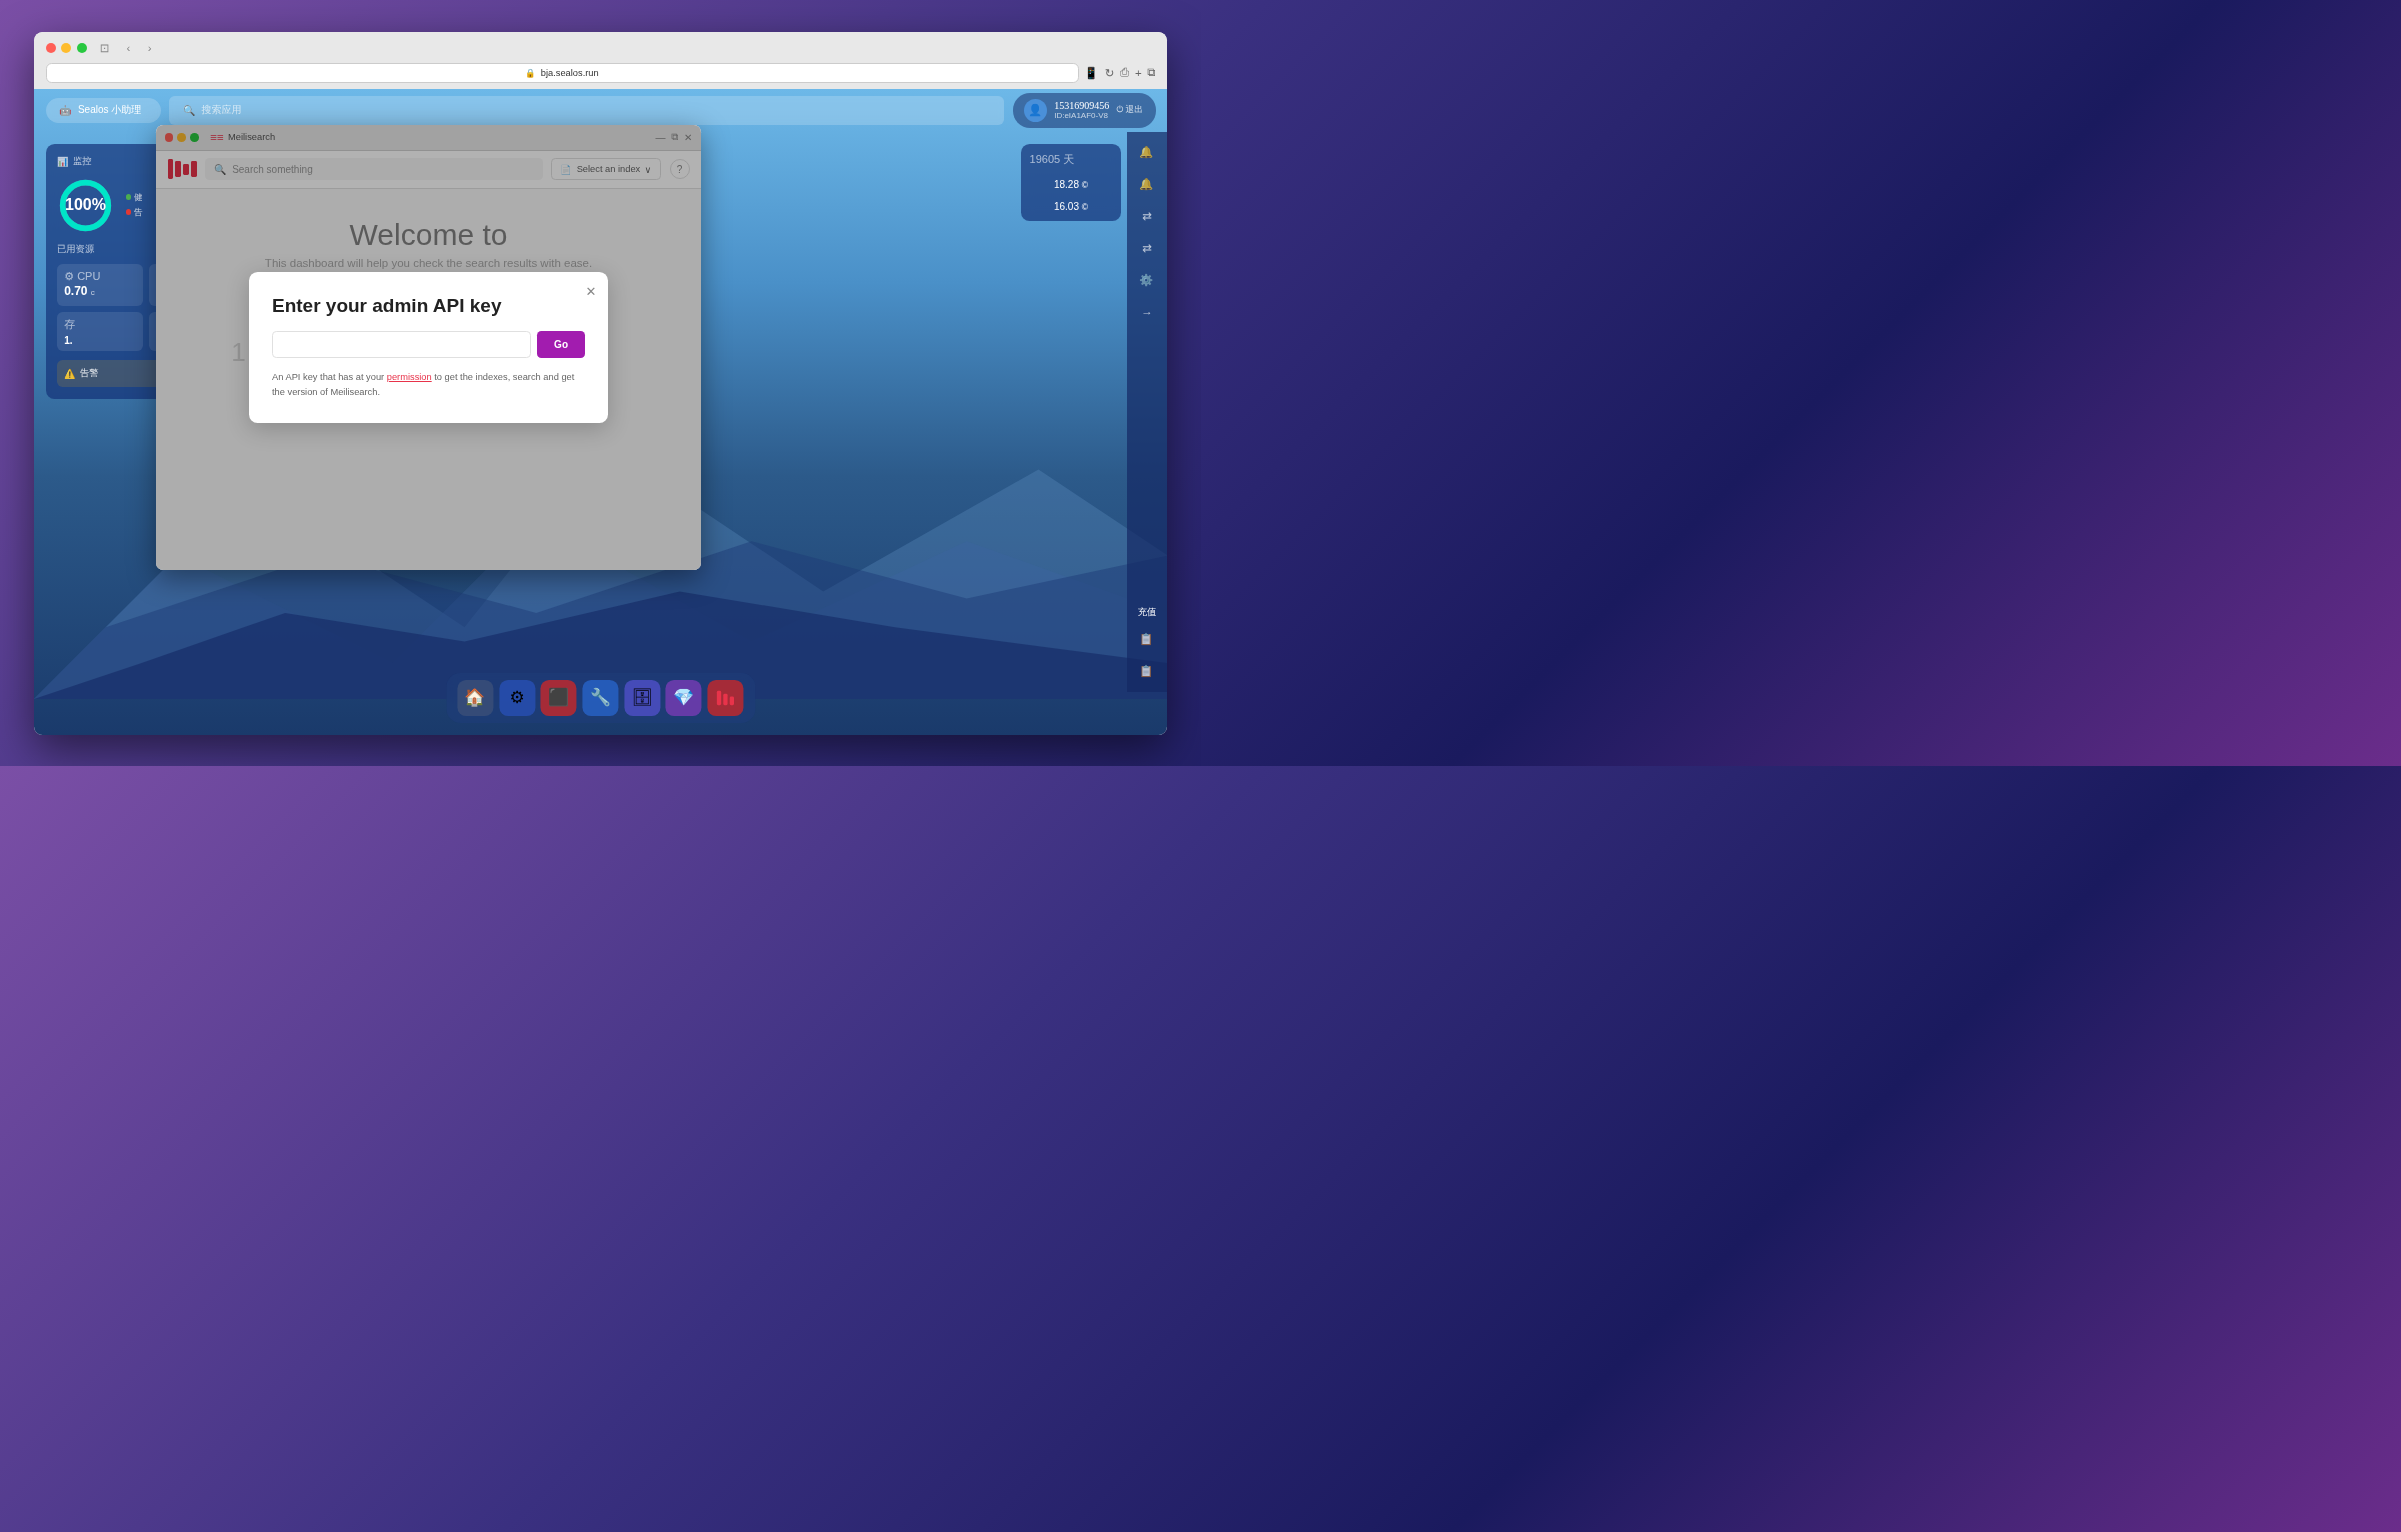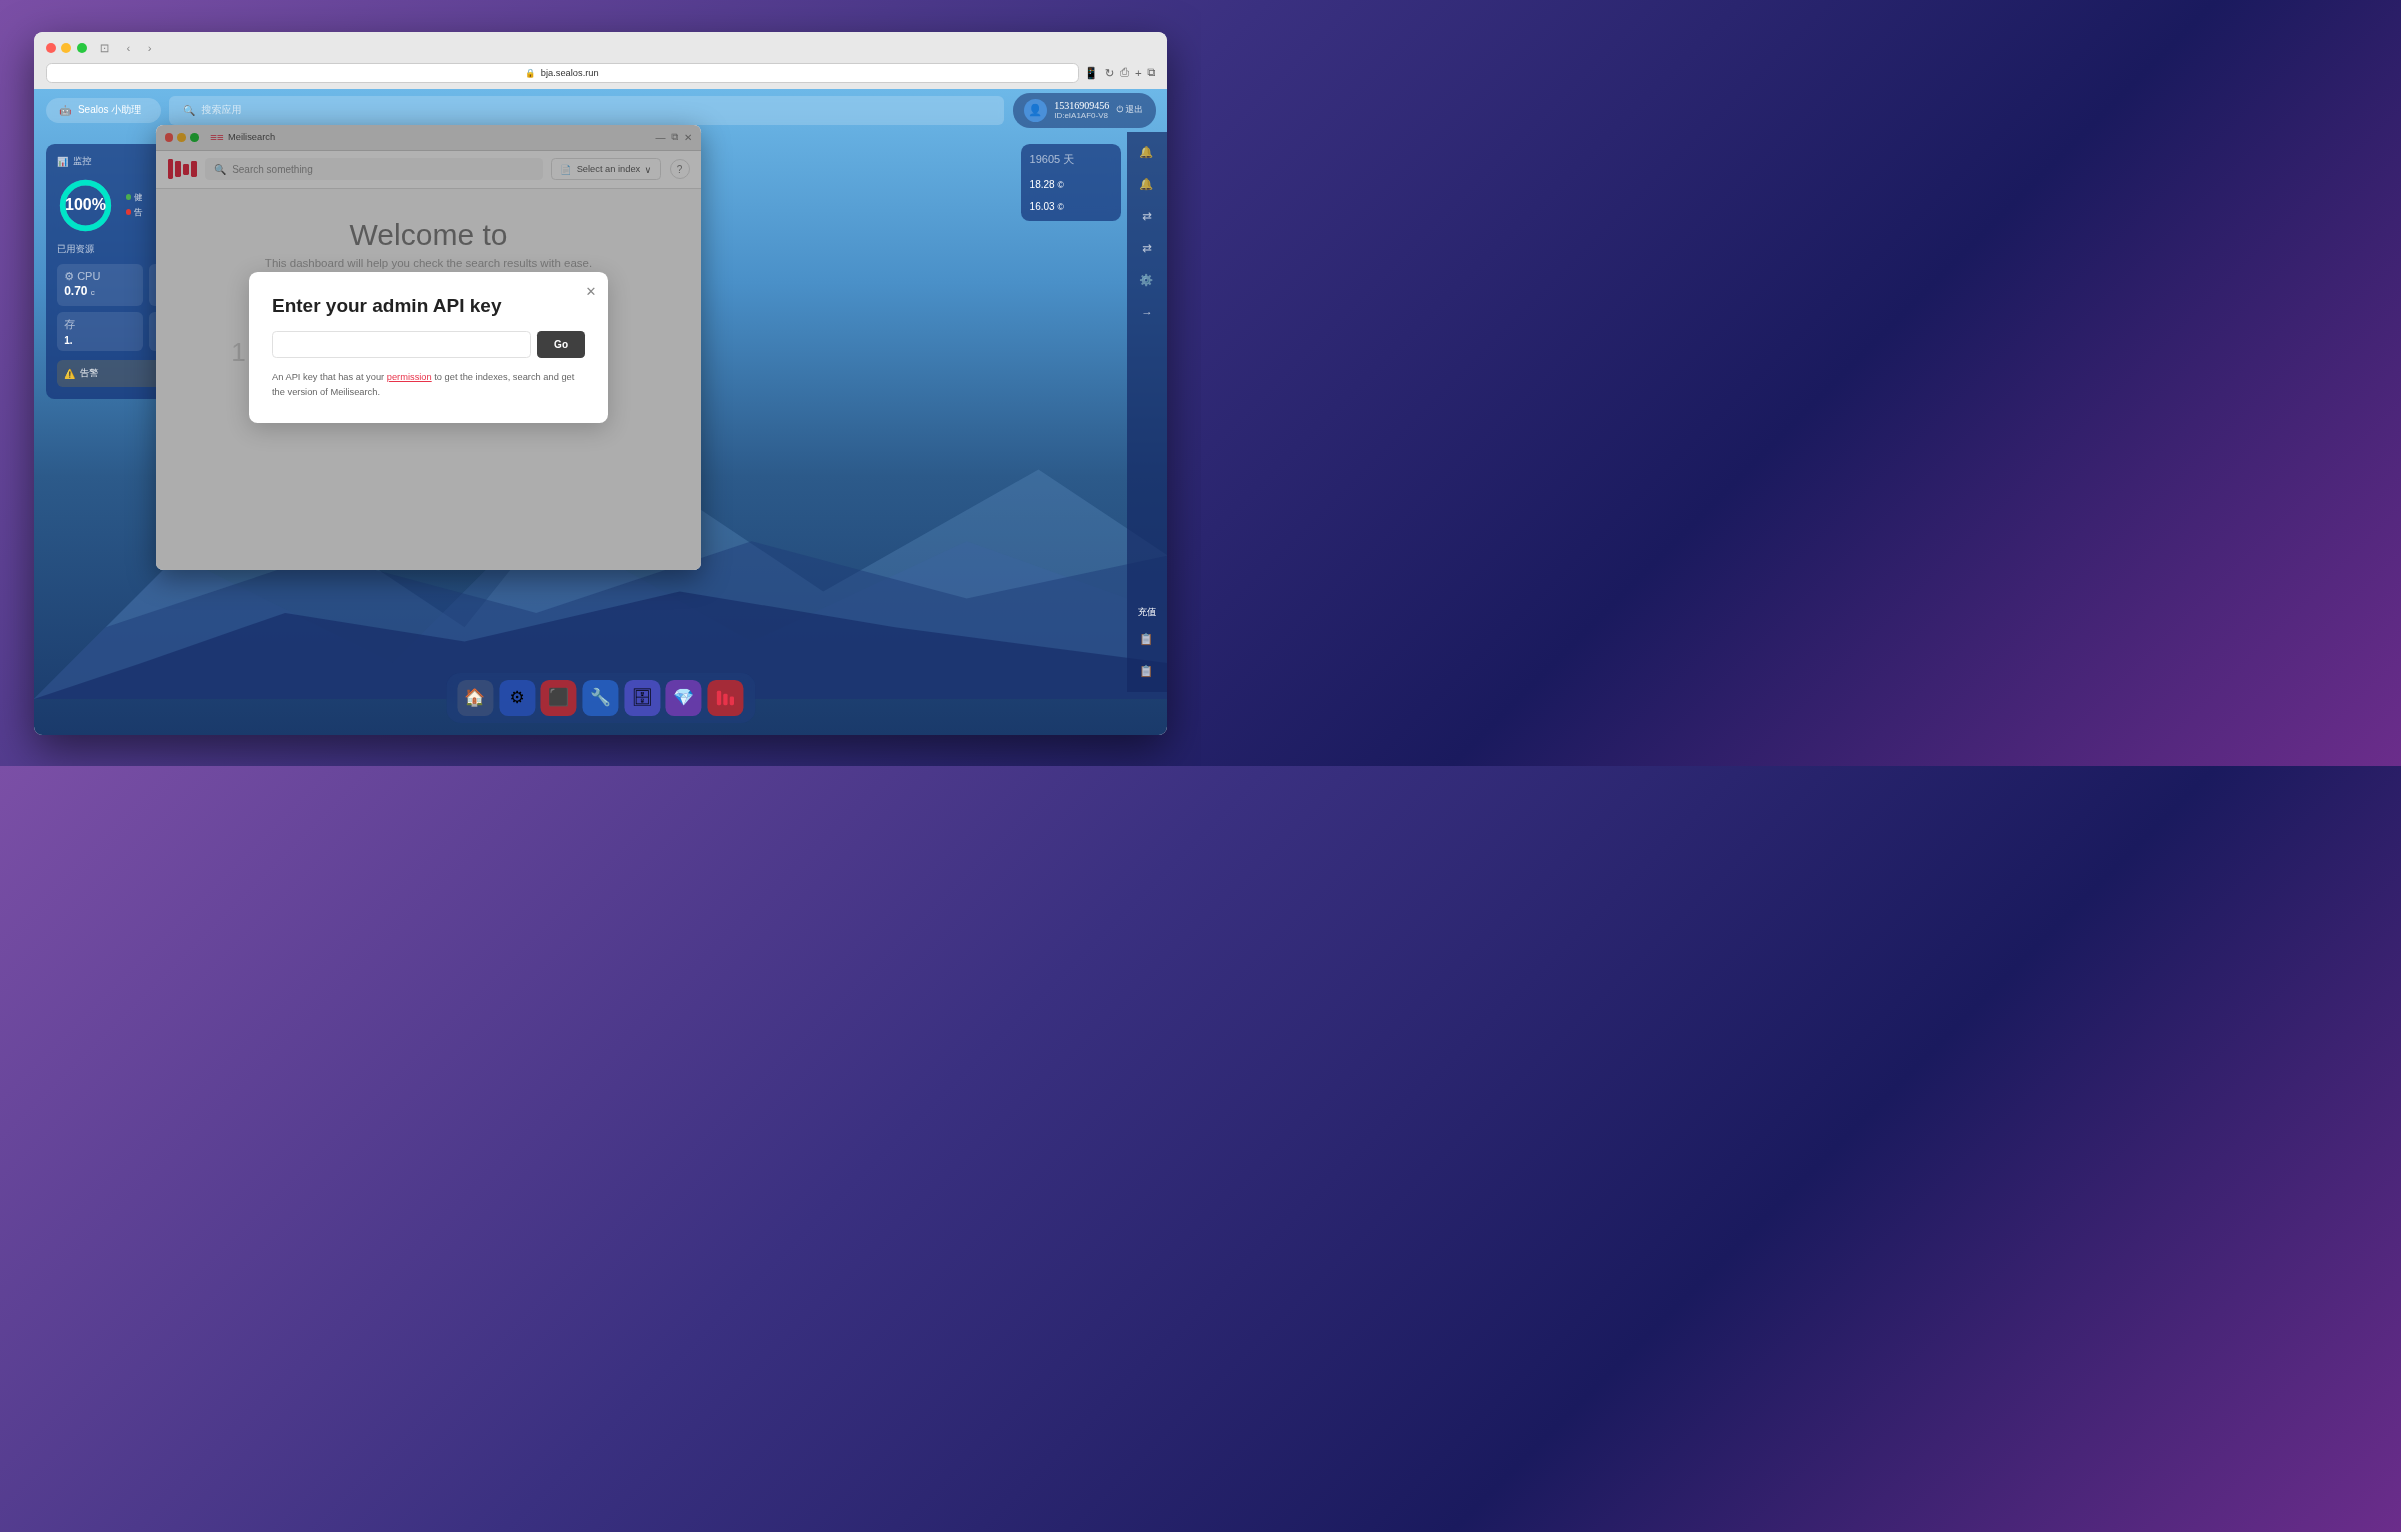--- a/index.html
+++ b/index.html
@@ -369,20 +369,21 @@
     }
 
     .info-label {
       font-size: 11px;
       color: rgba(255,255,255,0.6);
     }
 
     .info-value {
       font-size: 10px;
       font-weight: 500;
+      text-align: center;
     }
 
     
     .sealos-dock {
       position: absolute;
       bottom: 11.5px;
       left: 50%;
       transform: translateX(-50%);
       background: rgba(30,60,120,0.7);
       border-radius: 14.3px;
@@ -650,21 +651,21 @@
       flex: 1;
       border: 0.7px solid #e0e0e0;
       border-radius: 4.3px;
       padding: 7.2px 10px;
       font-size: 10px;
       color: #333;
       outline: none;
     }
 
     .go-btn {
-      background: #404040;
+      background: #a21caf;
       color: white;
       border: none;
       border-radius: 4.3px;
       padding: 7.2px 17px;
       font-size: 10px;
       font-weight: 600;
       cursor: pointer;
     }
 
     .modal-description {

